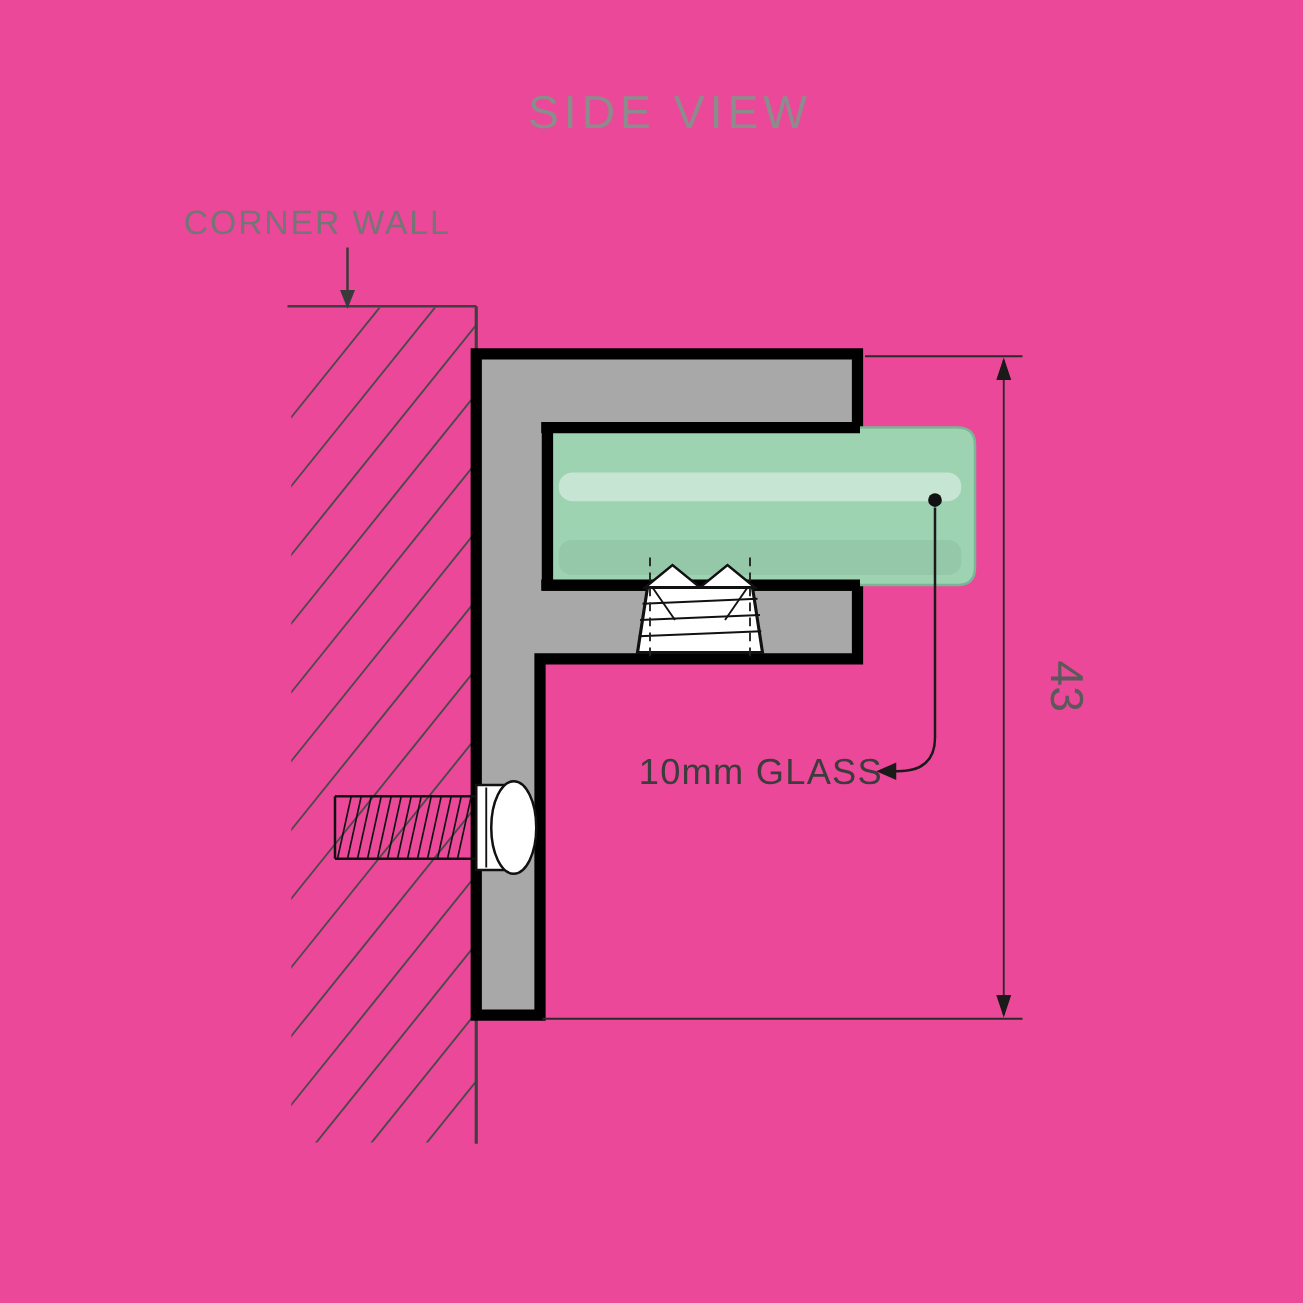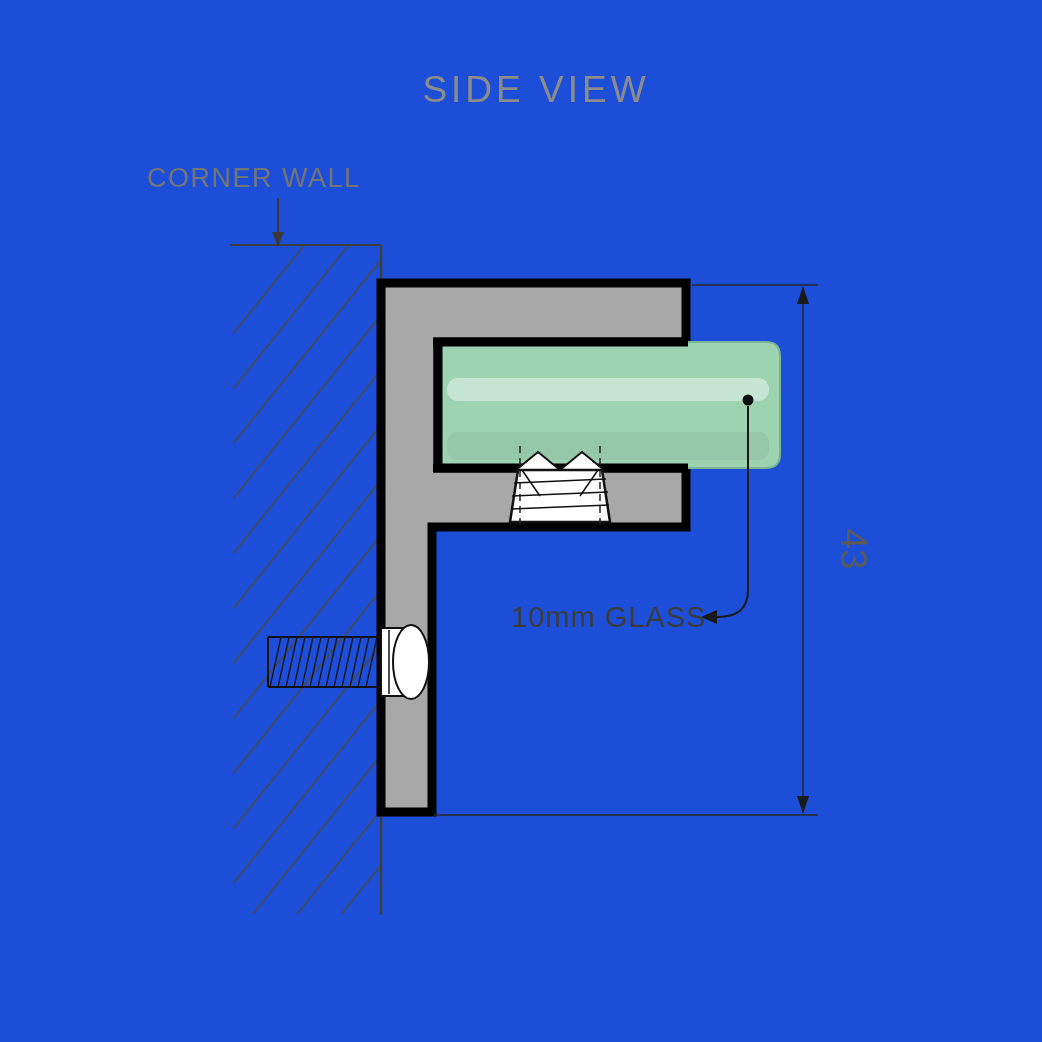--- a/index.html
+++ b/index.html
@@ -1,16 +1,16 @@
 <!DOCTYPE html>
 <html><head>
 <meta charset="utf-8">
 <style>
   html,body{margin:0;padding:0;background:#ffffff;}
-  .stage{position:relative;width:1042px;height:1042px;background:#1d4ed8;overflow:hidden;
+  .stage{position:relative;width:1042px;height:1042px;background:#ec4899;overflow:hidden;
          font-family:"Liberation Sans", sans-serif;}
   svg{display:block;}
   text{font-family:"Liberation Sans", sans-serif;}
 </style>
 </head>
 <body>
 
 <div class="stage">
 <svg width="1042" height="1042" viewBox="0 0 1042 1042">
 

